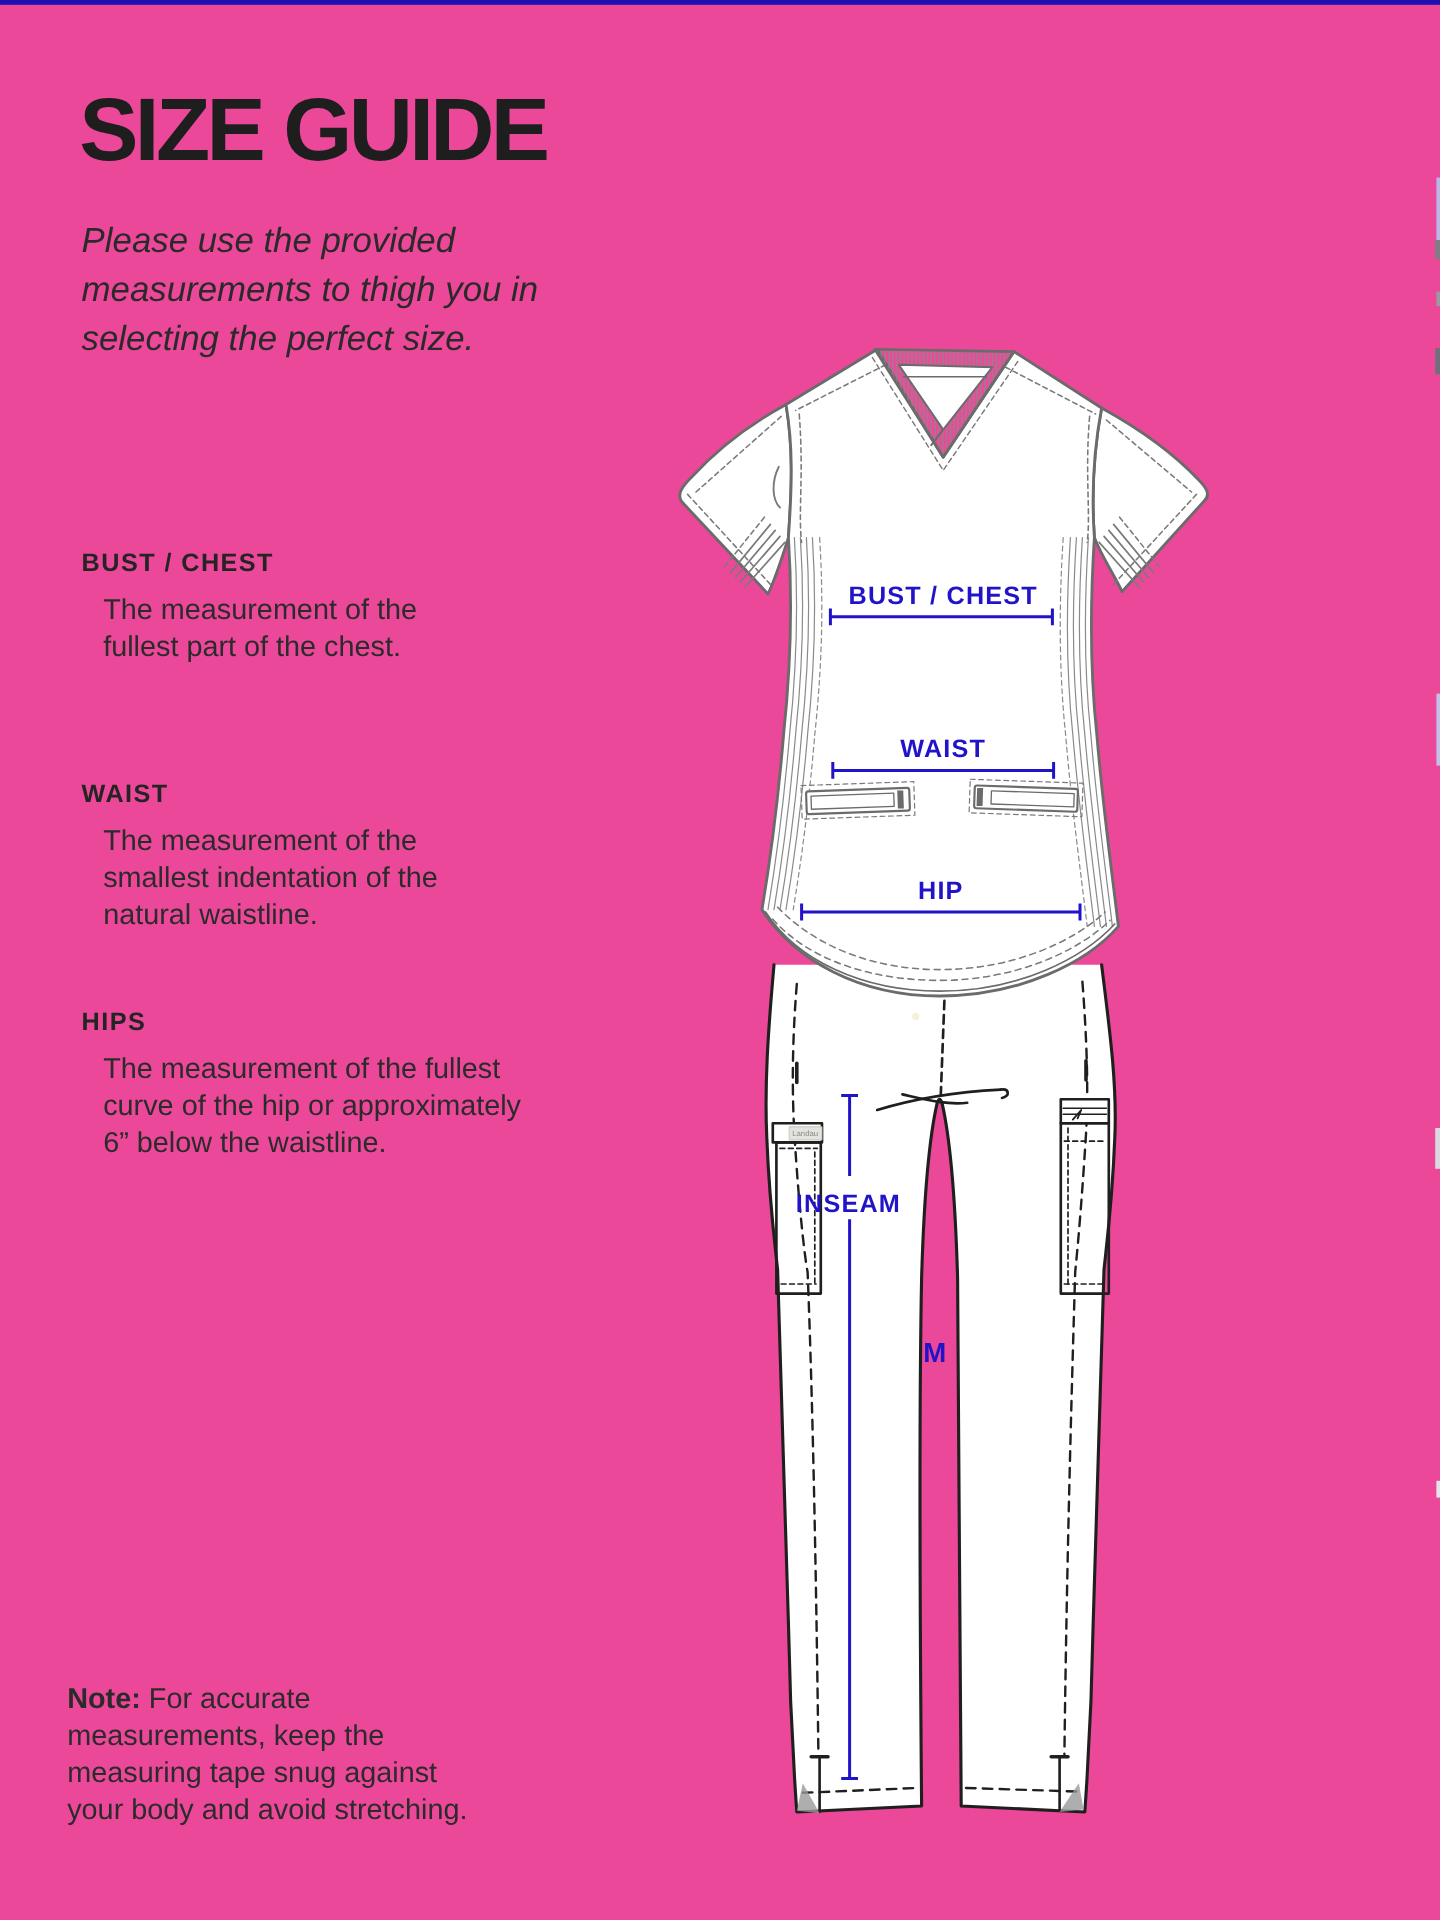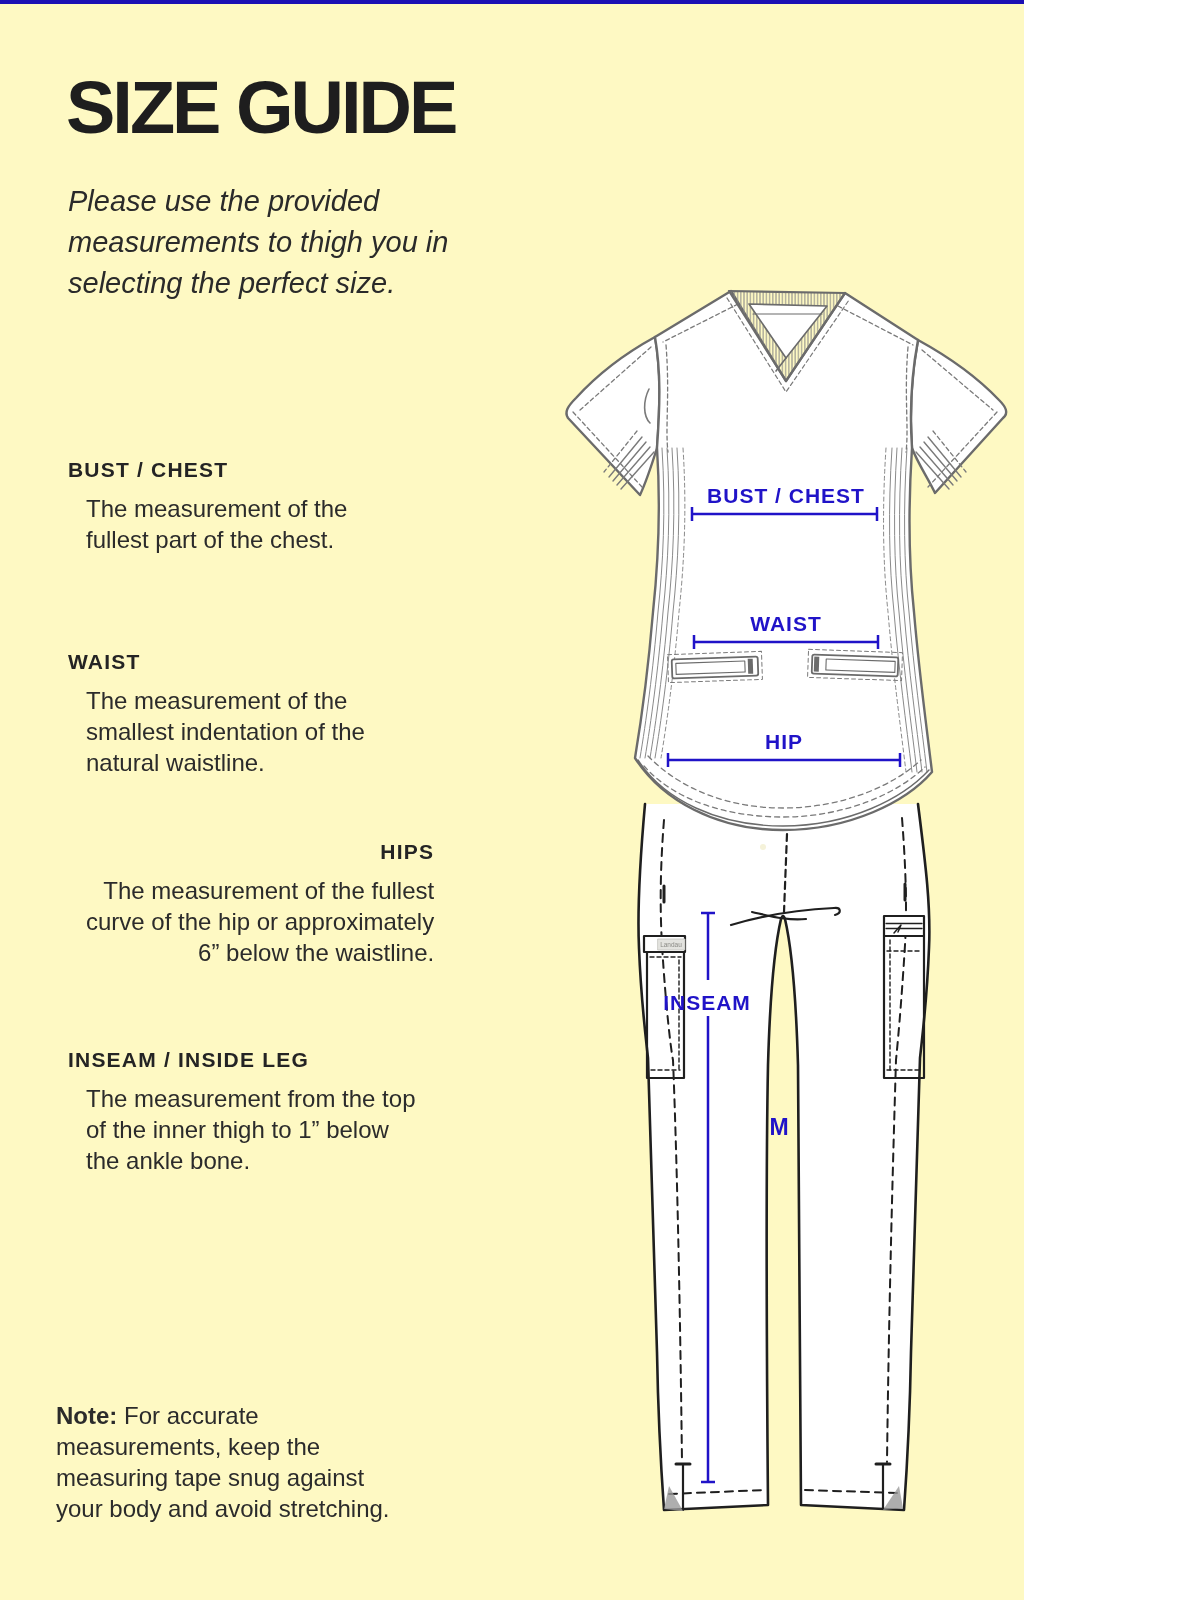--- a/index.html
+++ b/index.html
@@ -1,24 +1,24 @@
 <!DOCTYPE html>
 <html><head>
 <meta charset="utf-8">
 <style>
   html,body{margin:0;padding:0;background:#ffffff;}
-  #page{position:relative;width:1024px;height:1600px;background:#fef9c3;overflow:hidden;
+  #page{position:relative;width:1200px;height:1600px;background:#ec4899;overflow:hidden;
         font-family:"Liberation Sans",sans-serif;color:#262626;}
   #topborder{position:absolute;left:0;top:0;width:1200px;height:4px;background:#1c10b4;}
   .title{position:absolute;left:66px;top:62px;font-size:74px;line-height:92px;font-weight:bold;
          letter-spacing:-3px;color:#1e1e1e;white-space:nowrap;}
   .intro{position:absolute;left:68px;top:181px;font-size:29px;line-height:41px;color:#2a2a2a;}
   .intro div{white-space:nowrap;font-style:italic;}
   .section{position:absolute;left:68px;}
-  .sec-bust{top:458px;} .sec-waist{top:650px;} .sec-hips{top:840px;text-align:right;} .sec-inseam{top:1048px;}
+  .sec-bust{top:458px;} .sec-waist{top:650px;} .sec-hips{top:840px;} .sec-inseam{top:1048px;}
   .section h3{margin:0 0 11px 0;font-size:21px;line-height:24px;font-weight:bold;
               letter-spacing:1.2px;color:#242424;white-space:nowrap;}
   .section .body, .note{font-size:24px;line-height:31px;color:#2b2b2b;}
   .section .body div{white-space:nowrap;margin-left:18px;}
   .note{position:absolute;left:56px;top:1400px;}
   .note div{white-space:nowrap;}
   .note b{font-weight:bold;}
   #diagram{position:absolute;left:0;top:0;width:1200px;height:1600px;}
   svg text.blue{font-family:"Liberation Sans",sans-serif;font-weight:bold;fill:#2013c8;}
   .frag{position:absolute;}
@@ -56,28 +56,20 @@
 
   <div class="section sec-hips">
     <h3>HIPS</h3>
     <div class="body">
       <div>The measurement of the fullest</div>
       <div>curve of the hip or approximately</div>
       <div>6” below the waistline.</div>
     </div>
   </div>
 
-  <div class="section sec-inseam">
-    <h3>INSEAM / INSIDE LEG</h3>
-    <div class="body">
-      <div>The measurement from the top</div>
-      <div>of the inner thigh to 1” below</div>
-      <div>the ankle bone.</div>
-    </div>
-  </div>
 
   <div class="note">
     <div><b>Note:</b>&nbsp;<span>For accurate</span></div>
     <div>measurements, keep the</div>
     <div>measuring tape snug against</div>
     <div>your body and avoid stretching.</div>
   </div>
 
   <svg id="diagram" viewBox="0 0 1200 1600" xmlns="http://www.w3.org/2000/svg">
     <defs>

